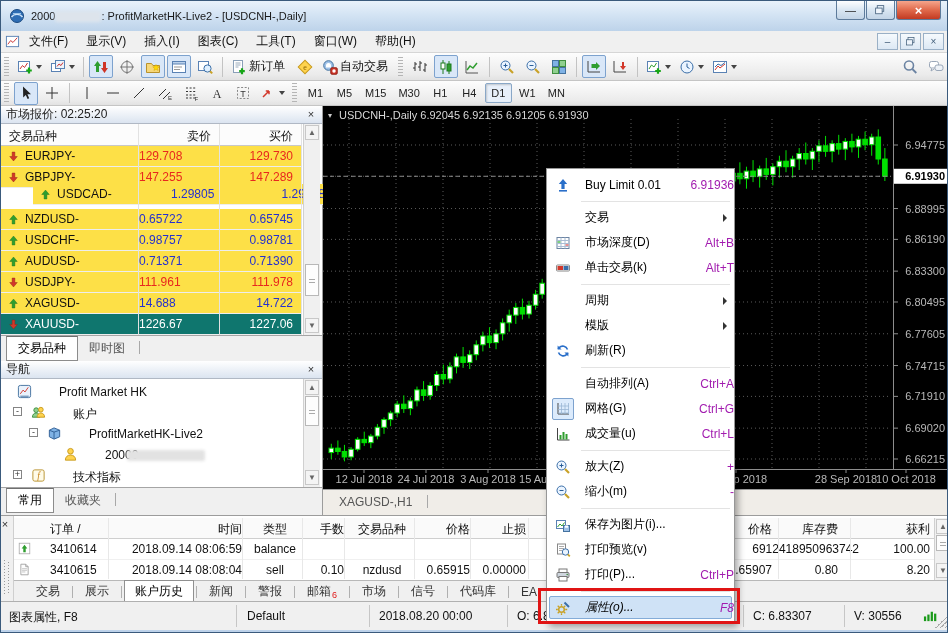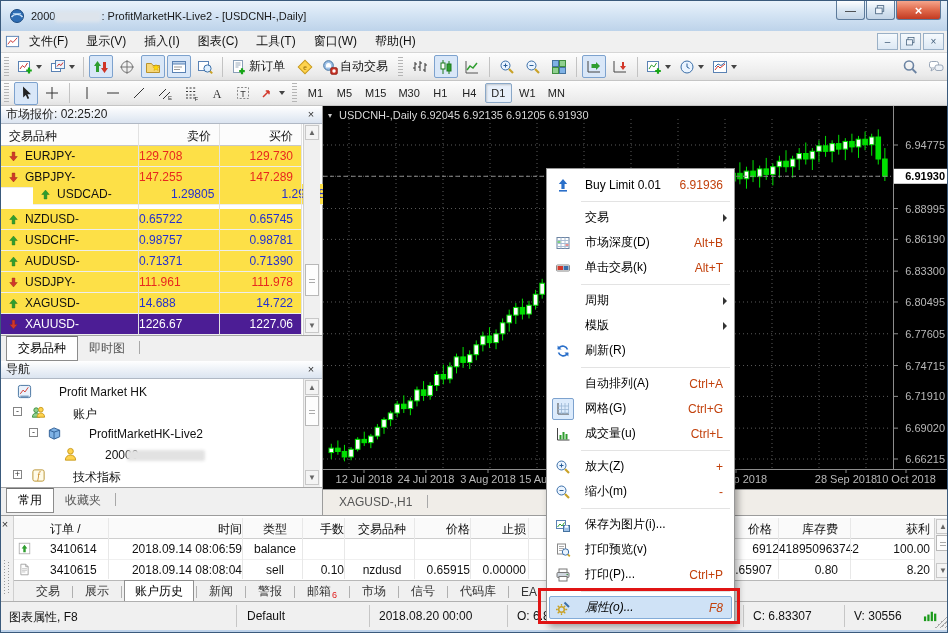--- a/index.html
+++ b/index.html
@@ -46,21 +46,21 @@
 .ic { display:inline-flex; }
 
 
 #leftcol { position:absolute; left:0; top:105px; width:322px; height:409px; background:#f0f0f0; border-right:1px solid #9c9c9c; }
 .panelcap { position:absolute; left:0; width:321px; height:18px; background:linear-gradient(#ffffff,#dbe4f0);
   border-bottom:1px solid #b0b8c4; display:flex; align-items:center; padding-left:5px; color:#222; }
 .capx { position:absolute; right:4px; top:2px; width:14px; height:13px; text-align:center; line-height:12px; color:#333; font-size:11px; }
 .mwtable { position:absolute; left:0; top:18px; width:321px; height:211px; background:#fff; }
 .mwhead { position:absolute; left:0; top:0; width:300px; height:22px; border-bottom:1px solid #c8c8c8; background:#fcfcfc; }
 .mwrow { position:absolute; left:0; width:300px; height:21px; border-bottom:1px solid #ededed; background:#fde047; }
-.mwrow.sel { background:#4c1d95; }
+.mwrow.sel { background:#0f766e; }
 .mwrow.sel span { color:#fff !important; }
 .mw-sym { position:absolute; left:24px; top:3px; color:#111; }
 .mw-bid { position:absolute; left:138px; top:3px; width:72px; text-align:left; }
 .mw-ask { position:absolute; left:220px; top:3px; width:72px; text-align:right; }
 .red { color:#e8281e; } .blue { color:#2430cf; }
 .colsep { position:absolute; top:0; width:1px; background:#e2e2e2; }
 .sb { position:absolute; background:#f0f0f0; border-left:1px solid #d0d0d0; }
 .sbbtn { position:absolute; left:1px; width:14px; height:15px; background:#f4f4f4; border:1px solid #c8c8c8;
   color:#666; font-size:8px; text-align:center; line-height:14px; }
 .sbthumb { position:absolute; left:1px; width:14px; background:#fdfdfd; border:1px solid #b8b8b8; }
@@ -110,21 +110,21 @@
   background:linear-gradient(135deg, transparent 0 50%, #aaa 50% 55%, transparent 55% 70%, #aaa 70% 75%, transparent 75% 90%, #aaa 90% 95%, transparent 95%); }
 #winbottom { position:absolute; left:0; top:629px; width:948px; height:4px; background:#bdd2ea; }
 
 
 #ctx { position:absolute; left:545px; top:167px; width:189px; background:#ffffff; border:1px solid #979797;
   box-shadow:3px 3px 7px rgba(0,0,0,.35); z-index:50; padding:3px 0; }
 .mi { position:relative; height:25px; display:flex; align-items:center; }
 .mi .micon { position:absolute; left:5px; width:22px; height:22px; display:flex; align-items:center; justify-content:center; }
 .mi .micon.actbox { border:1px solid #7da2ce; background:#dcebfc; border-radius:2px; }
 .mi .mlabel { margin-left:38px; color:#000; }
-.mi .mright { position:absolute; right:11px; color:#c2410c; }
+.mi .mright { position:absolute; right:0; color:#a21caf; }
 .mi .subarr { position:absolute; right:7px; width:0; height:0; border-left:4px solid #333; border-top:4px solid transparent; border-bottom:4px solid transparent; }
 .mi.hl { }
 .mi.hl .hlbg { position:absolute; left:2px; right:2px; top:1px; bottom:1px; background:#cfe2f6; border:1px solid #84acd8; border-radius:2px; }
 .mi.hl .mlabel, .mi.hl .mright { position:relative; z-index:1;font-style:italic; }
 .mi.hl .mright { position:absolute; }
 .msep { height:1px; background:#e3e3e3; margin:4px 4px 3px 34px; }
 #redbox { position:absolute; left:537px; top:587px; width:202px; height:36px; border:3px solid #e01414; z-index:60; }
 </style>
 </head>
 <body>

